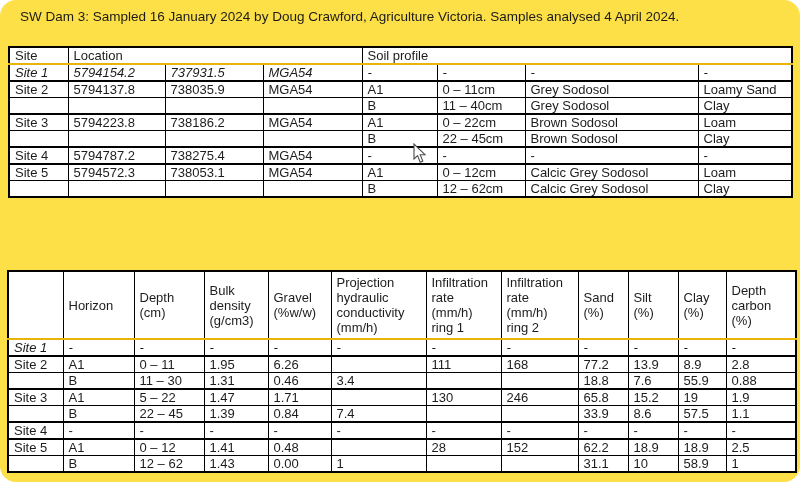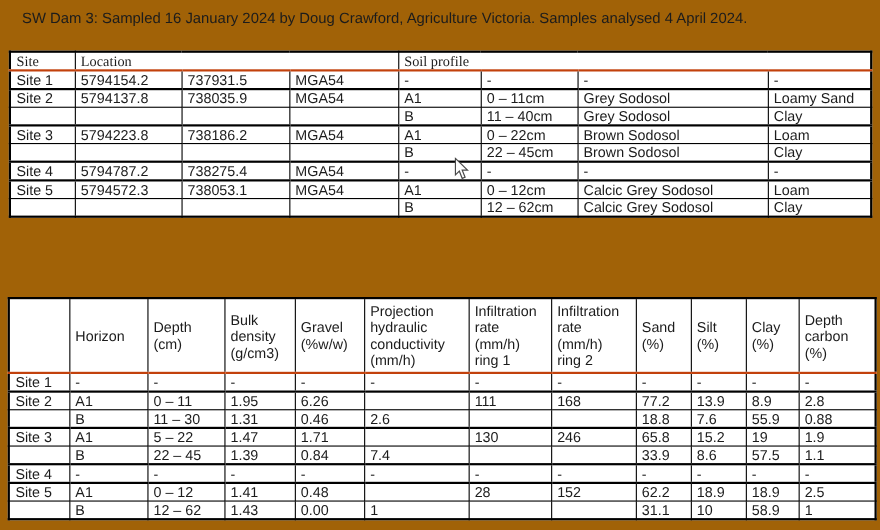--- a/index.html
+++ b/index.html
@@ -3,21 +3,21 @@
 <meta charset="utf-8">
 <style>
   html, body {
     margin: 0; padding: 0;
     width: 800px; height: 482px;
     background: #ffffff;
     overflow: hidden;
     font-family: "Liberation Sans", sans-serif;
     color: #1c1c1c;
   }
-  .page { position: relative; width: 800px; height: 482px; background:#a16207; }
+  .page { position: relative; width: 800px; height: 482px; background:#fde047;border-radius:16px; }
 
   .doc-title {
     position: absolute;
     left: 20px; top: 9px;
     font-size: 13.5px;
     line-height: 16px;
     white-space: nowrap;
   }
 
   table {
@@ -33,29 +33,29 @@
   th, td {
     border: 1px solid #000;
     font-size: 13px;
     font-weight: normal;
     text-align: left;
     vertical-align: middle;
     padding: 0 5px;
     line-height: 15px;
     overflow: hidden;
   }
-  #location-table thead tr.group-row th { height: 15px; font-family: Liberation Serif, serif; }
+  #location-table thead tr.group-row th { height: 15px; }
   #location-table thead tr.sub-row th   { height: 18px; }
   #location-table tbody td { height: 15px; }
 
   #measurements-table thead th { height: 66px; vertical-align: middle; }
   #measurements-table tbody td { height: 15px; }
 
   tr.group-top td { border-top: 2px solid #000; }
-  tbody tr:first-child td { border-top: 2px solid #c2410c; }
+  tbody tr:first-child td { border-top: 2px solid #eab308; font-style: italic; }
 
   .cursor {
     position: absolute;
     left: 413px; top: 143px;
     width: 14px; height: 21px;
     pointer-events: none;
   }
 </style>
 </head>
 <body>
@@ -225,21 +225,21 @@
           <td>13.9</td>
           <td>8.9</td>
           <td>2.8</td>
         </tr>
         <tr>
           <td></td>
           <td>B</td>
           <td>11 – 30</td>
           <td>1.31</td>
           <td>0.46</td>
-          <td>2.6</td>
+          <td>3.4</td>
           <td></td>
           <td></td>
           <td>18.8</td>
           <td>7.6</td>
           <td>55.9</td>
           <td>0.88</td>
         </tr>
         <tr class="group-top">
           <td>Site 3</td>
           <td>A1</td>

